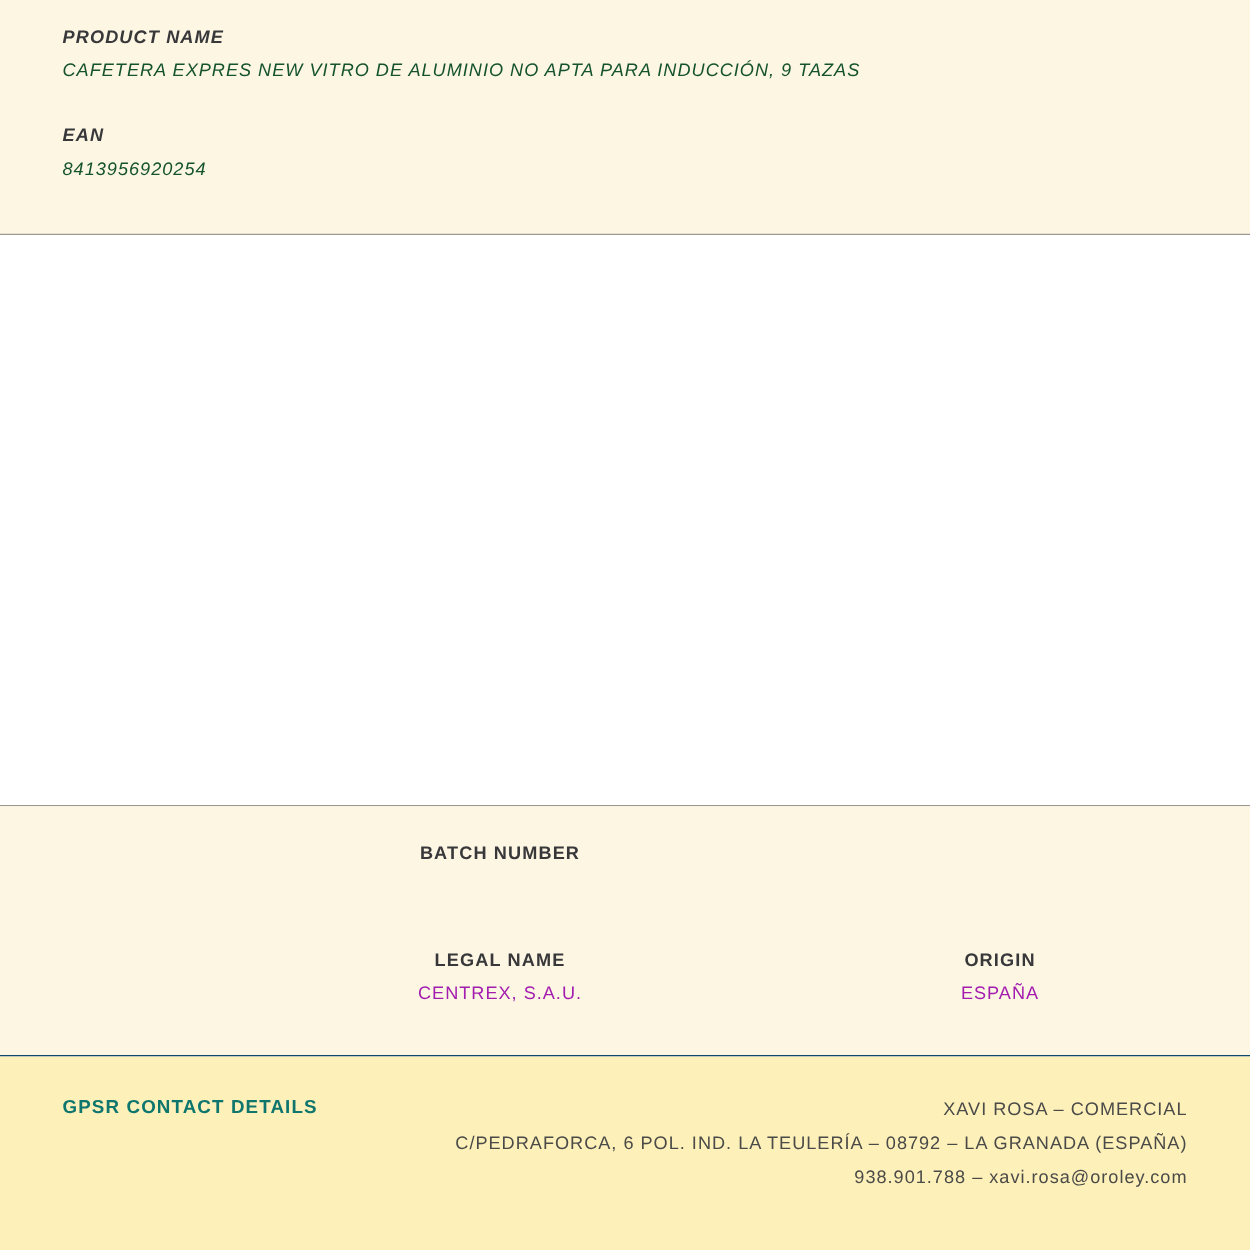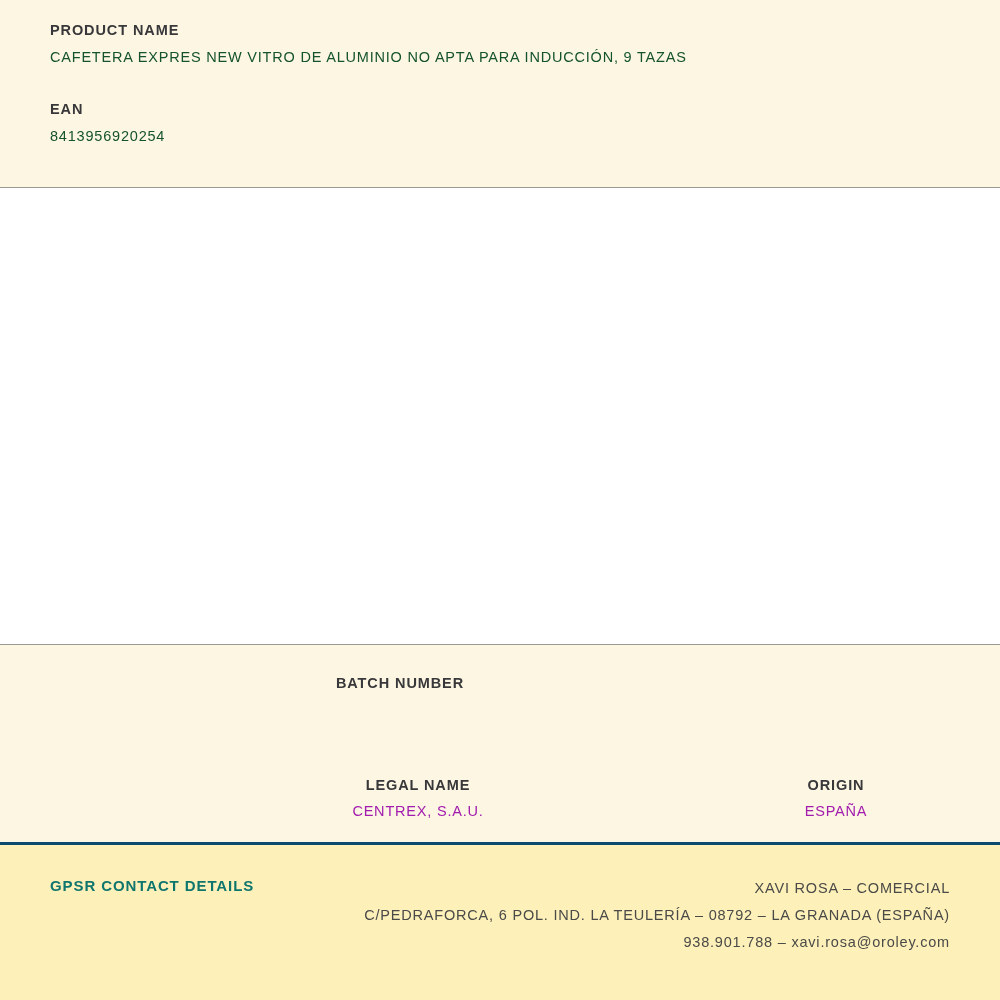--- a/index.html
+++ b/index.html
@@ -24,20 +24,21 @@
   
   .top-block {
     background: #fdf6e3;
     padding: 22px 50px 18px 50px;
     height: 188px;
     box-sizing: border-box;
     border-bottom: 1px solid #9a9a93;
   }
   .field {
     margin-bottom: 8px;
+    font-style: italic;
   }
   .field-label {
     font-size: 14.5px;
     font-weight: bold;
     letter-spacing: 0.9px;
     color: #38383a;
     margin-bottom: 11px;
   }
   .field-value {
     font-size: 14.5px;
@@ -55,21 +56,21 @@
     height: 456px;
     border-bottom: 1px solid #9a9a93;
     position: relative;
   }
 
   
   .info-block {
     background: #fdf6e3;
     height: 200px;
     box-sizing: border-box;
-    border-bottom: 3px solid #0c4a6e;
+    border-bottom: 1px solid #0c4a6e;
     position: relative;
     padding-top: 30px;
   }
   .info-row {
     display: flex;
     width: 100%;
   }
   .info-cell {
     flex: 0 0 33.3333%;
     text-align: center;
@@ -84,22 +85,21 @@
     letter-spacing: 0.9px;
     color: #38383a;
   }
   .info-value {
     font-size: 14.5px;
     letter-spacing: 0.8px;
     color: #a21caf;
     margin-top: 10px;
   }
   .info-row.second {
-    margin-top: 76px;
-    gap: 18px;
+    margin-top: 60px;
   }
 
   
   .footer {
     background: #fdf0b9;
     height: 155px;
     box-sizing: border-box;
     padding: 30px 50px 0 50px;
     display: flex;
     justify-content: space-between;

